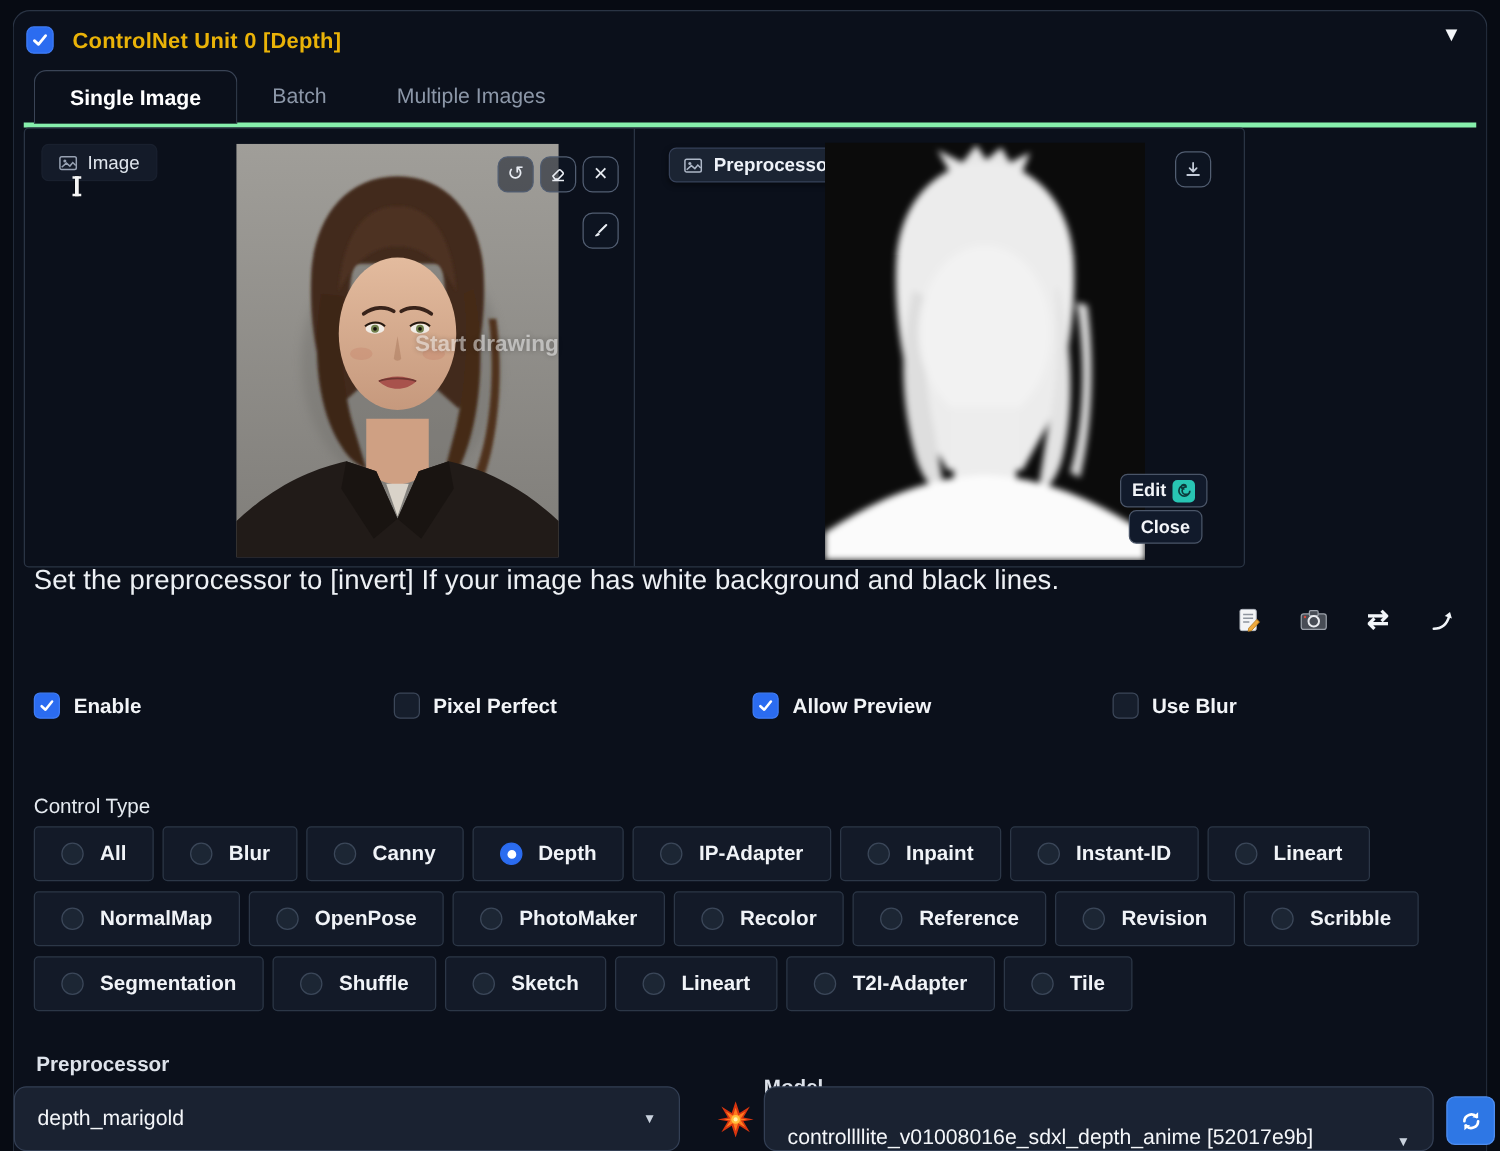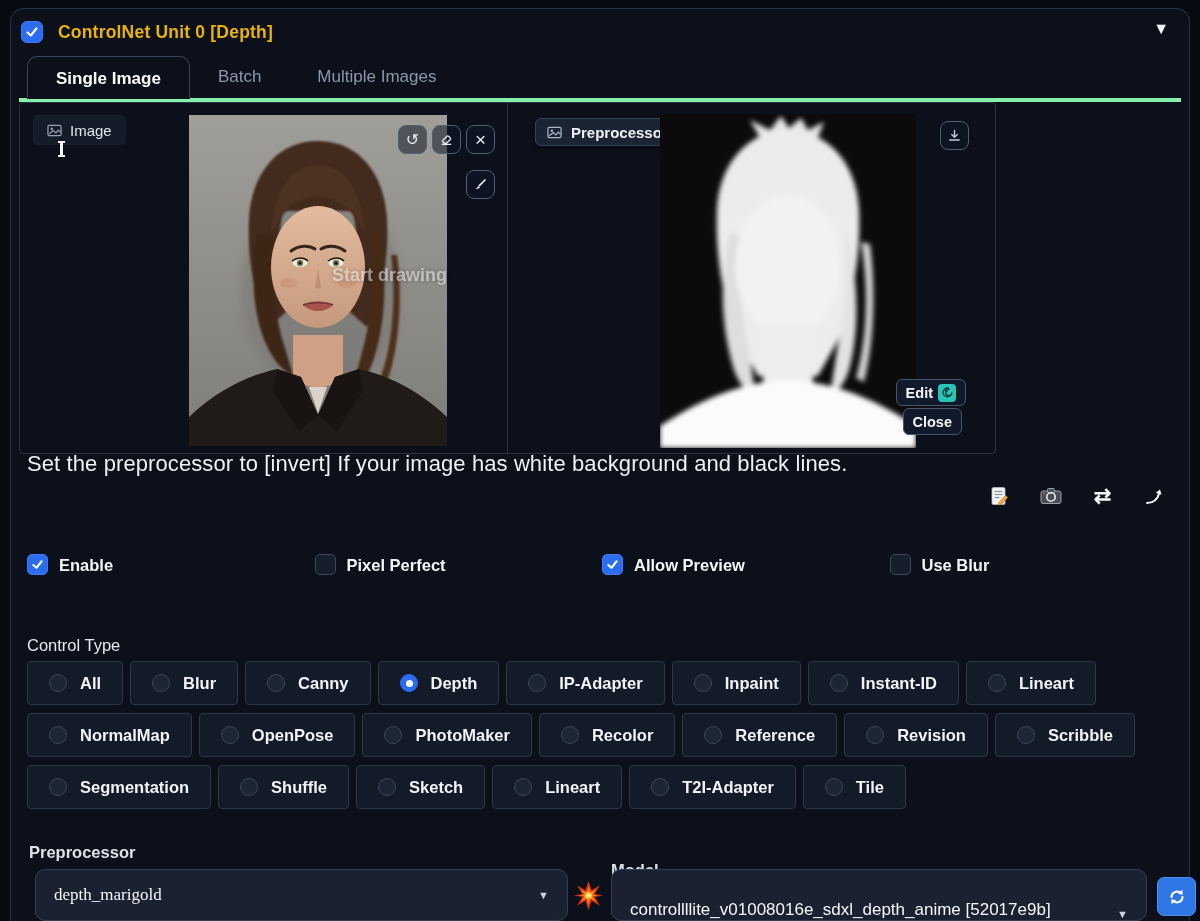--- a/index.html
+++ b/index.html
@@ -141,21 +141,21 @@
   
   .dd-label { position:absolute; font-size:16.5px; font-weight:700; color:#dde2ea; }
   .dd-label.pre { left:18px; top:834px; }
   .dd-label.mod { left:600px; top:834px;margin-top:18px; }
   .dropdown {
     position:absolute; top:860px; height:52px;
     background:#1a2231; border:1px solid #333f54; border-radius:10px;
     display:flex; align-items:center; padding:0 18px;
     font-size:17px; color:#f4f6f9; cursor:pointer;
   }
-  .dropdown.pre { left:24px; width:533px;font-family:Liberation Serif, serif; }
+  .dropdown.pre { left:0; width:533px; }
   .dropdown.mod { left:600px; width:536px;align-items:flex-end; }
   .dd-caret { margin-left:auto; font-size:11px; color:#c9d2dd; }
   .boom-btn { position:absolute; left:563px; top:872px; width:29px; height:29px; cursor:pointer; }
   .refresh-btn {
     position:absolute; left:1146px; top:868px; width:39px; height:39px;
     background:#2e77e5; border:1px solid #4f8ef0; border-radius:7px;
     display:flex; align-items:center; justify-content:center; cursor:pointer;
   }
 </style>
 </head>

